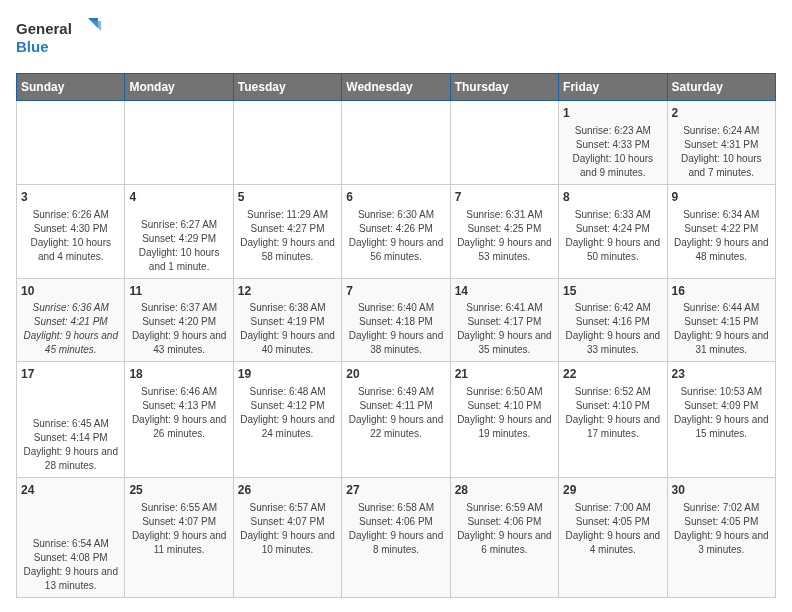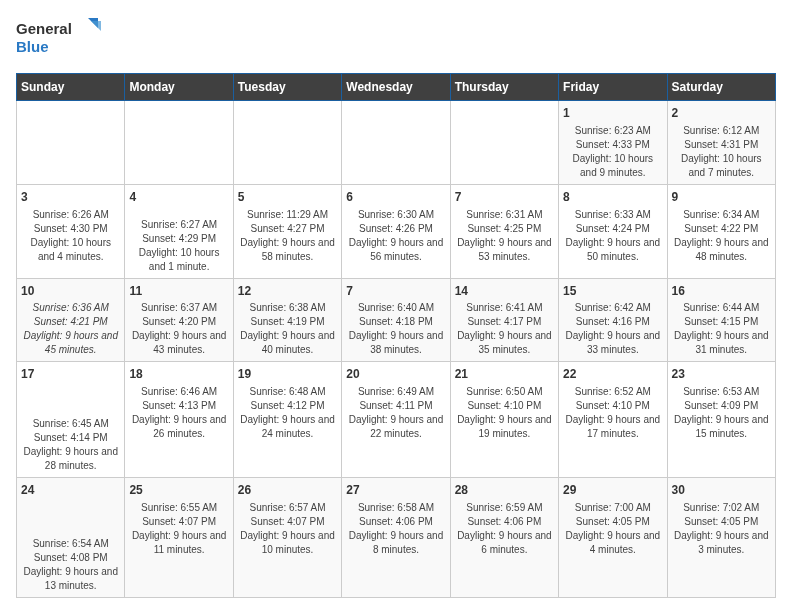--- a/index.html
+++ b/index.html
@@ -32,21 +32,21 @@
     .subtitle {
       font-size: 16px;
       color: #555;
     }
     table {
       width: 100%;
       border-collapse: collapse;
       font-size: 11px;
     }
     thead th {
-      background: #404040;
+      background: #737373;
       color: #fff;
       padding: 6px 4px;
       text-align: left;
       font-size: 12px;
       font-weight: bold;
       border: 1px solid #1a5fa0;
     }
     tbody td {
       border: 1px solid #ccc;
       vertical-align: top;
@@ -115,21 +115,21 @@
         <td class="empty"></td>
         <td class="empty"></td>
         <td>
           <span class="day-num">1</span>
           <div class="day-info" style="white-space: pre-wrap;">Sunrise: 6:23 AM
 Sunset: 4:33 PM
 Daylight: 10 hours and 9 minutes.</div>
         </td>
         <td>
           <span class="day-num">2</span>
-          <div class="day-info" style="white-space: pre-wrap;">Sunrise: 6:12 AM
+          <div class="day-info" style="white-space: pre-wrap;">Sunrise: 6:24 AM
 Sunset: 4:31 PM
 Daylight: 10 hours and 7 minutes.</div>
         </td>
       </tr>
       <tr>
         <td>
           <span class="day-num">3</span>
           <div class="day-info" style="white-space: pre-wrap;">Sunrise: 6:26 AM
 Sunset: 4:30 PM
 Daylight: 10 hours and 4 minutes.</div>
@@ -247,21 +247,21 @@
 Daylight: 9 hours and 19 minutes.</div>
         </td>
         <td>
           <span class="day-num">22</span>
           <div class="day-info" style="white-space: pre-wrap;">Sunrise: 6:52 AM
 Sunset: 4:10 PM
 Daylight: 9 hours and 17 minutes.</div>
         </td>
         <td>
           <span class="day-num">23</span>
-          <div class="day-info" style="white-space: pre-wrap;">Sunrise: 6:53 AM
+          <div class="day-info" style="white-space: pre-wrap;">Sunrise: 10:53 AM
 Sunset: 4:09 PM
 Daylight: 9 hours and 15 minutes.</div>
         </td>
       </tr>
       <tr>
         <td>
           <span class="day-num">24</span>
           <div class="day-info" style="white-space: pre-wrap; margin-top: 38px;">Sunrise: 6:54 AM
 Sunset: 4:08 PM
 Daylight: 9 hours and 13 minutes.</div>

